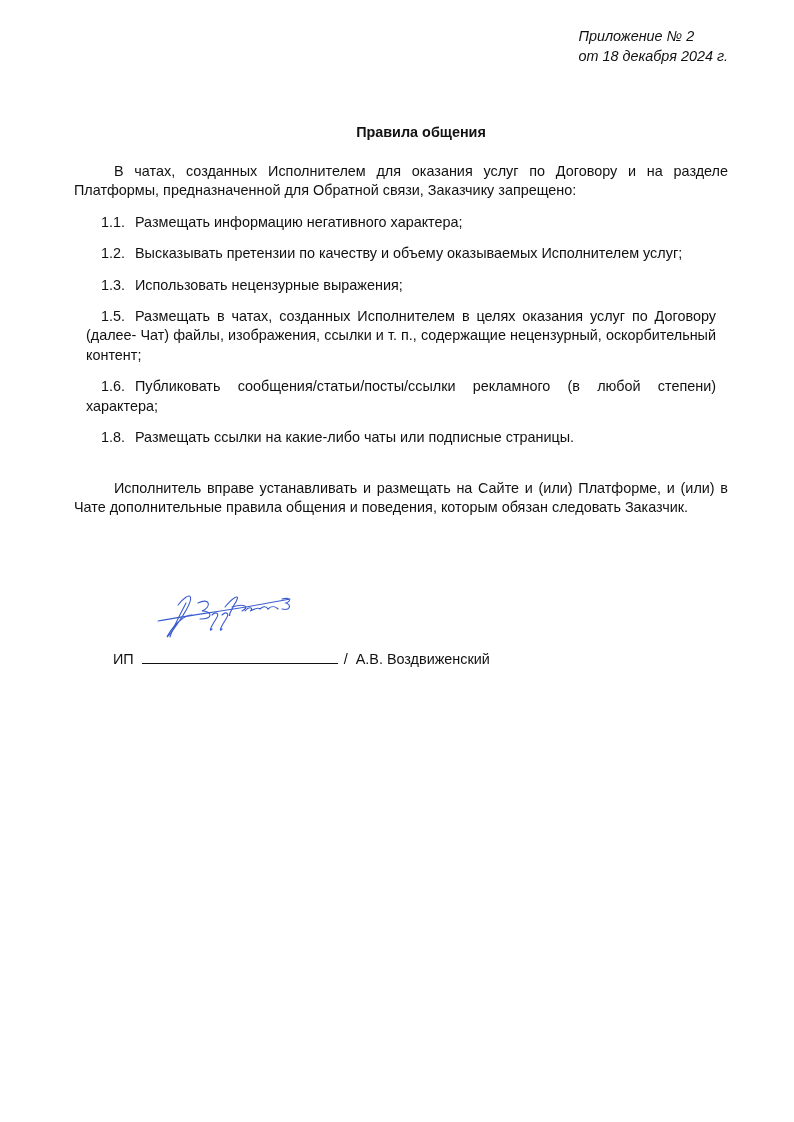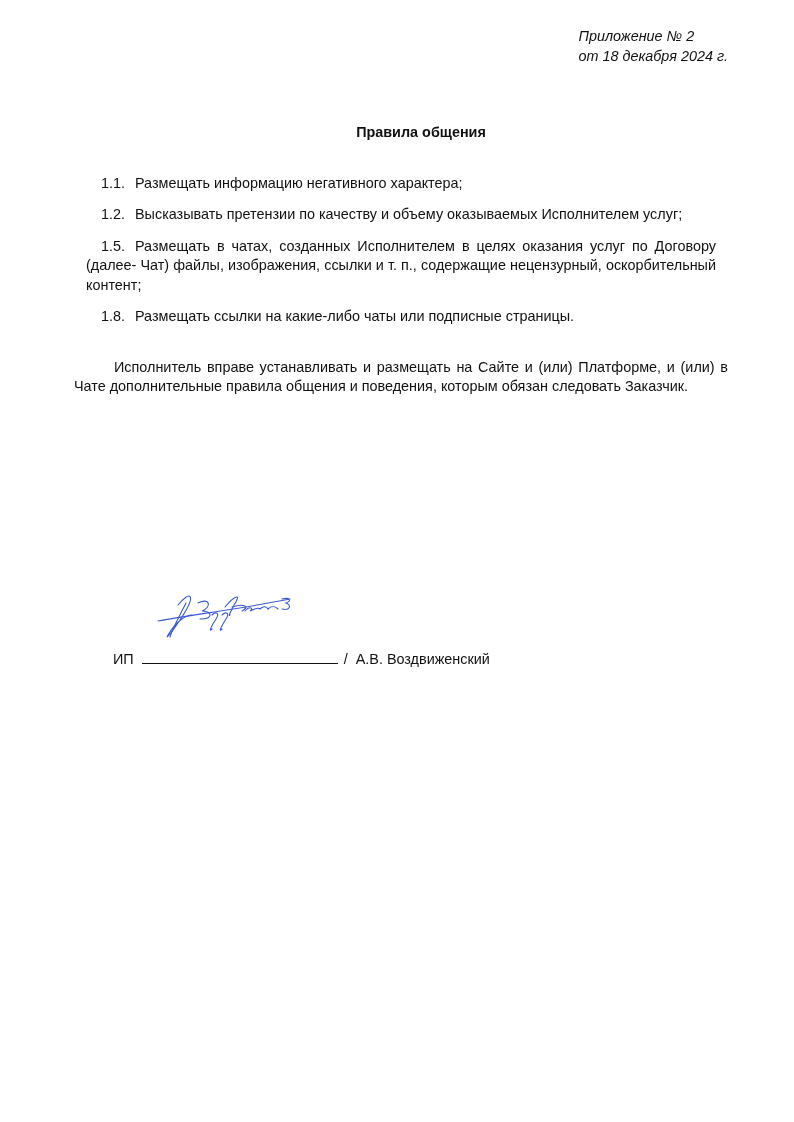--- a/index.html
+++ b/index.html
@@ -20,24 +20,27 @@
 <body>
 
 <div class="header">
   <div>Приложение № 2</div>
   <div>от 18 декабря 2024 г.</div>
 </div>
 
 <div class="title">Правила общения</div>
 
 <div class="body">
+  <p class="p">В чатах, созданных Исполнителем для оказания услуг по Договору и на разделе Платформы, предназначенной для Обратной связи, Заказчику запрещено:</p>
   <div>
     <p class="item"><span class="num">1.1.</span><span>Размещать информацию негативного характера;</span></p>
     <p class="item"><span class="num">1.2.</span><span>Высказывать претензии по качеству и объему оказываемых Исполнителем услуг;</span></p>
+    <p class="item"><span class="num">1.3.</span><span>Использовать нецензурные выражения;</span></p>
     <p class="item"><span class="num">1.5.</span><span>Размещать в чатах, созданных Исполнителем в целях оказания услуг по Договору (далее- Чат) файлы, изображения, ссылки и т. п., содержащие нецензурный, оскорбительный контент;</span></p>
+    <p class="item"><span class="num">1.6.</span><span>Публиковать сообщения/статьи/посты/ссылки рекламного (в любой степени) характера;</span></p>
     <p class="item"><span class="num">1.8.</span><span>Размещать ссылки на какие-либо чаты или подписные страницы.</span></p>
   </div>
   <div class="gap"></div>
   <p class="p">Исполнитель вправе устанавливать и размещать на Сайте и (или) Платформе, и (или) в Чате дополнительные правила общения и поведения, которым обязан следовать Заказчик.</p>
 </div>
 
 <div class="sig">
   <span>ИП</span><span class="line"></span><span>/</span>&nbsp;&nbsp;<span>А.В. Воздвиженский</span>
 </div>
 

